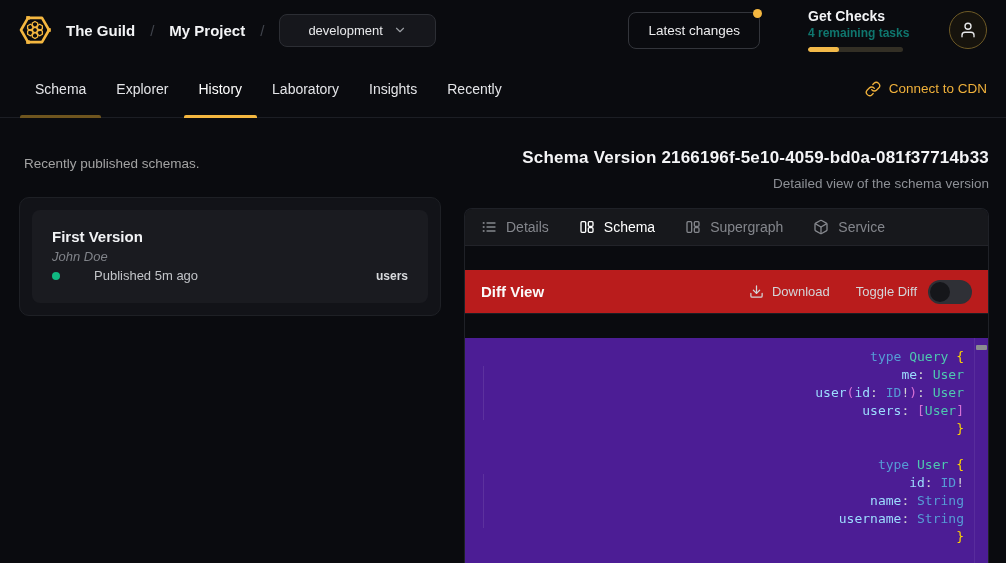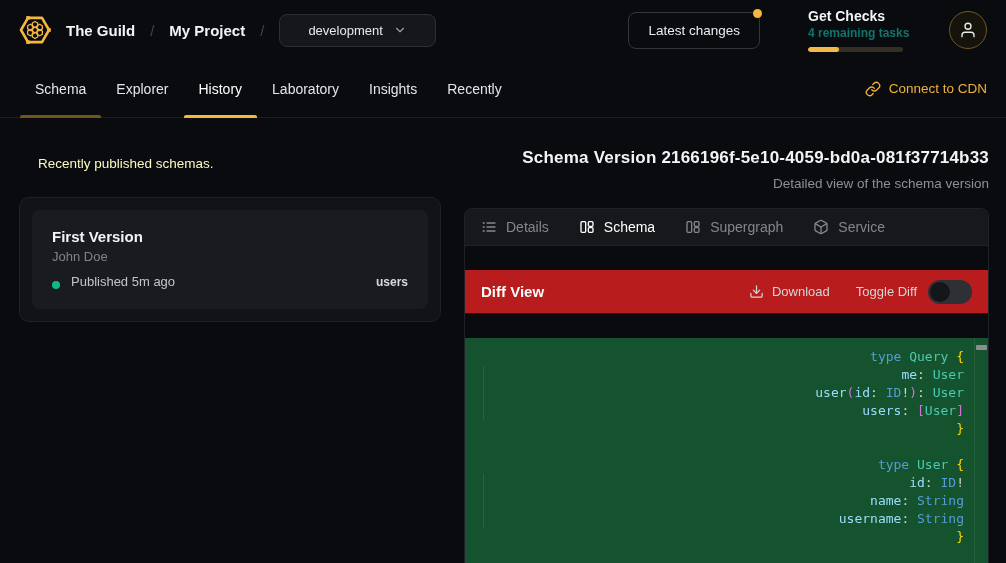--- a/index.html
+++ b/index.html
@@ -36,27 +36,27 @@
   .nav-tab.section .bar { background:#6f551e; }
   .nav-tab.active { color:#ffffff; font-weight:500; }
   .nav-tab.active .bar { background:#f4b740; }
   .connect-cdn { margin-left:auto; align-self:center; display:flex; align-items:center; gap:8px;
     color:#f0b13b; font-size:13.5px; cursor:pointer; }
 
   
   .main { display:flex; height:445px; }
   .left-col { width:455px; padding:30px 0 0 19px; }
   .panel-title { font-size:18px; font-weight:700; color:#f4f4f6; margin-left:5px; }
-  .panel-sub { font-size:13.5px; color:#fef9c3; margin-top:8px; margin-left:19px; }
+  .panel-sub { font-size:13.5px; color:#a3a3a3; margin-top:8px; margin-left:5px; }
   .versions-card { margin-top:26px; width:422px; background:#121318; border:1px solid #1e2025;
     border-radius:10px; padding:12px; }
   .version-item { background:#1a1b20; border-radius:8px; padding:18px 20px 20px 20px; cursor:pointer; }
   .vi-name { font-size:15px; font-weight:600; color:#f2f3f5; }
-  .vi-author { font-size:13px; color:#808389; margin-top:4px; }
-  .vi-row { display:flex; align-items:flex-end; margin-top:10px; }
+  .vi-author { font-size:13px; color:#808389; margin-top:4px;font-style:italic; }
+  .vi-row { display:flex; align-items:center; margin-top:4px;gap:23px; }
   .vi-dot { width:8px; height:8px; border-radius:50%; background:#10b981; margin-right:11px; }
   .vi-status { font-size:13px; color:#c2c4c8; }
   .vi-service { margin-left:auto; font-size:12px; font-weight:700; color:#d8dadd; }
 
   .right-col { flex:1; padding:30px 17px 0 9px; display:flex; flex-direction:column;text-align:right; }
   .detail-title { font-size:17px; font-weight:700; color:#f4f4f6; letter-spacing:.2px; }
   .detail-sub { font-size:13.5px; color:#8d9096; margin-top:8px; }
   .detail-panel { margin-top:17px; flex:1; border:1px solid #1f2127; border-bottom:none;
     border-radius:8px 8px 0 0; overflow:hidden; display:flex; flex-direction:column;gap:24px; }
   .inner-tabs { height:37px; background:#17181c; border-bottom:1px solid #222329; display:flex;
@@ -66,21 +66,21 @@
   .diff-toolbar { height:44px; border-bottom:1px solid #1b1d23; display:flex; align-items:center;
     padding:0 16px; flex-shrink:0; background:#b91c1c; }
   .diff-title { font-size:15px; font-weight:700; color:#fafafa; }
   .toolbar-right { margin-left:auto; display:flex; align-items:center; gap:26px; }
   .download-btn { display:flex; align-items:center; gap:8px; font-size:13px; color:#d3d5d8; cursor:pointer; }
   .toggle-group { display:flex; align-items:center; gap:11px; font-size:13px; color:#d3d5d8; }
   .toggle { width:44px; height:24px; border-radius:12px; background:#2f3036; position:relative; cursor:pointer; }
   .toggle-knob { position:absolute; left:2px; top:2px; width:20px; height:20px; border-radius:50%; background:#15161a; }
 
   
-  .code-area { flex:1; position:relative; background:#14532d; padding:10px 24px 10px 14px;
+  .code-area { flex:1; position:relative; background:#4c1d95; padding:10px 24px 10px 14px;
     font-family:"DejaVu Sans Mono","Liberation Mono",monospace; font-size:13px; line-height:18px;
     overflow:hidden; }
   .code-line { height:18px; white-space:pre; }
   .tk-kw { color:#569cd6; } .tk-sc { color:#569cd6; }
   .tk-ty { color:#4ec9b0; }
   .tk-br { color:#ffd700; }
   .tk-fd { color:#9cdcfe; }
   .tk-pu { color:#d4d4d4; } .tk-pl { color:#d4d4d4; }
   .tk-pr { color:#d670d6; }
   .indent-guide { position:absolute; left:18px; width:1px; background:rgba(255,255,255,0.09); }

